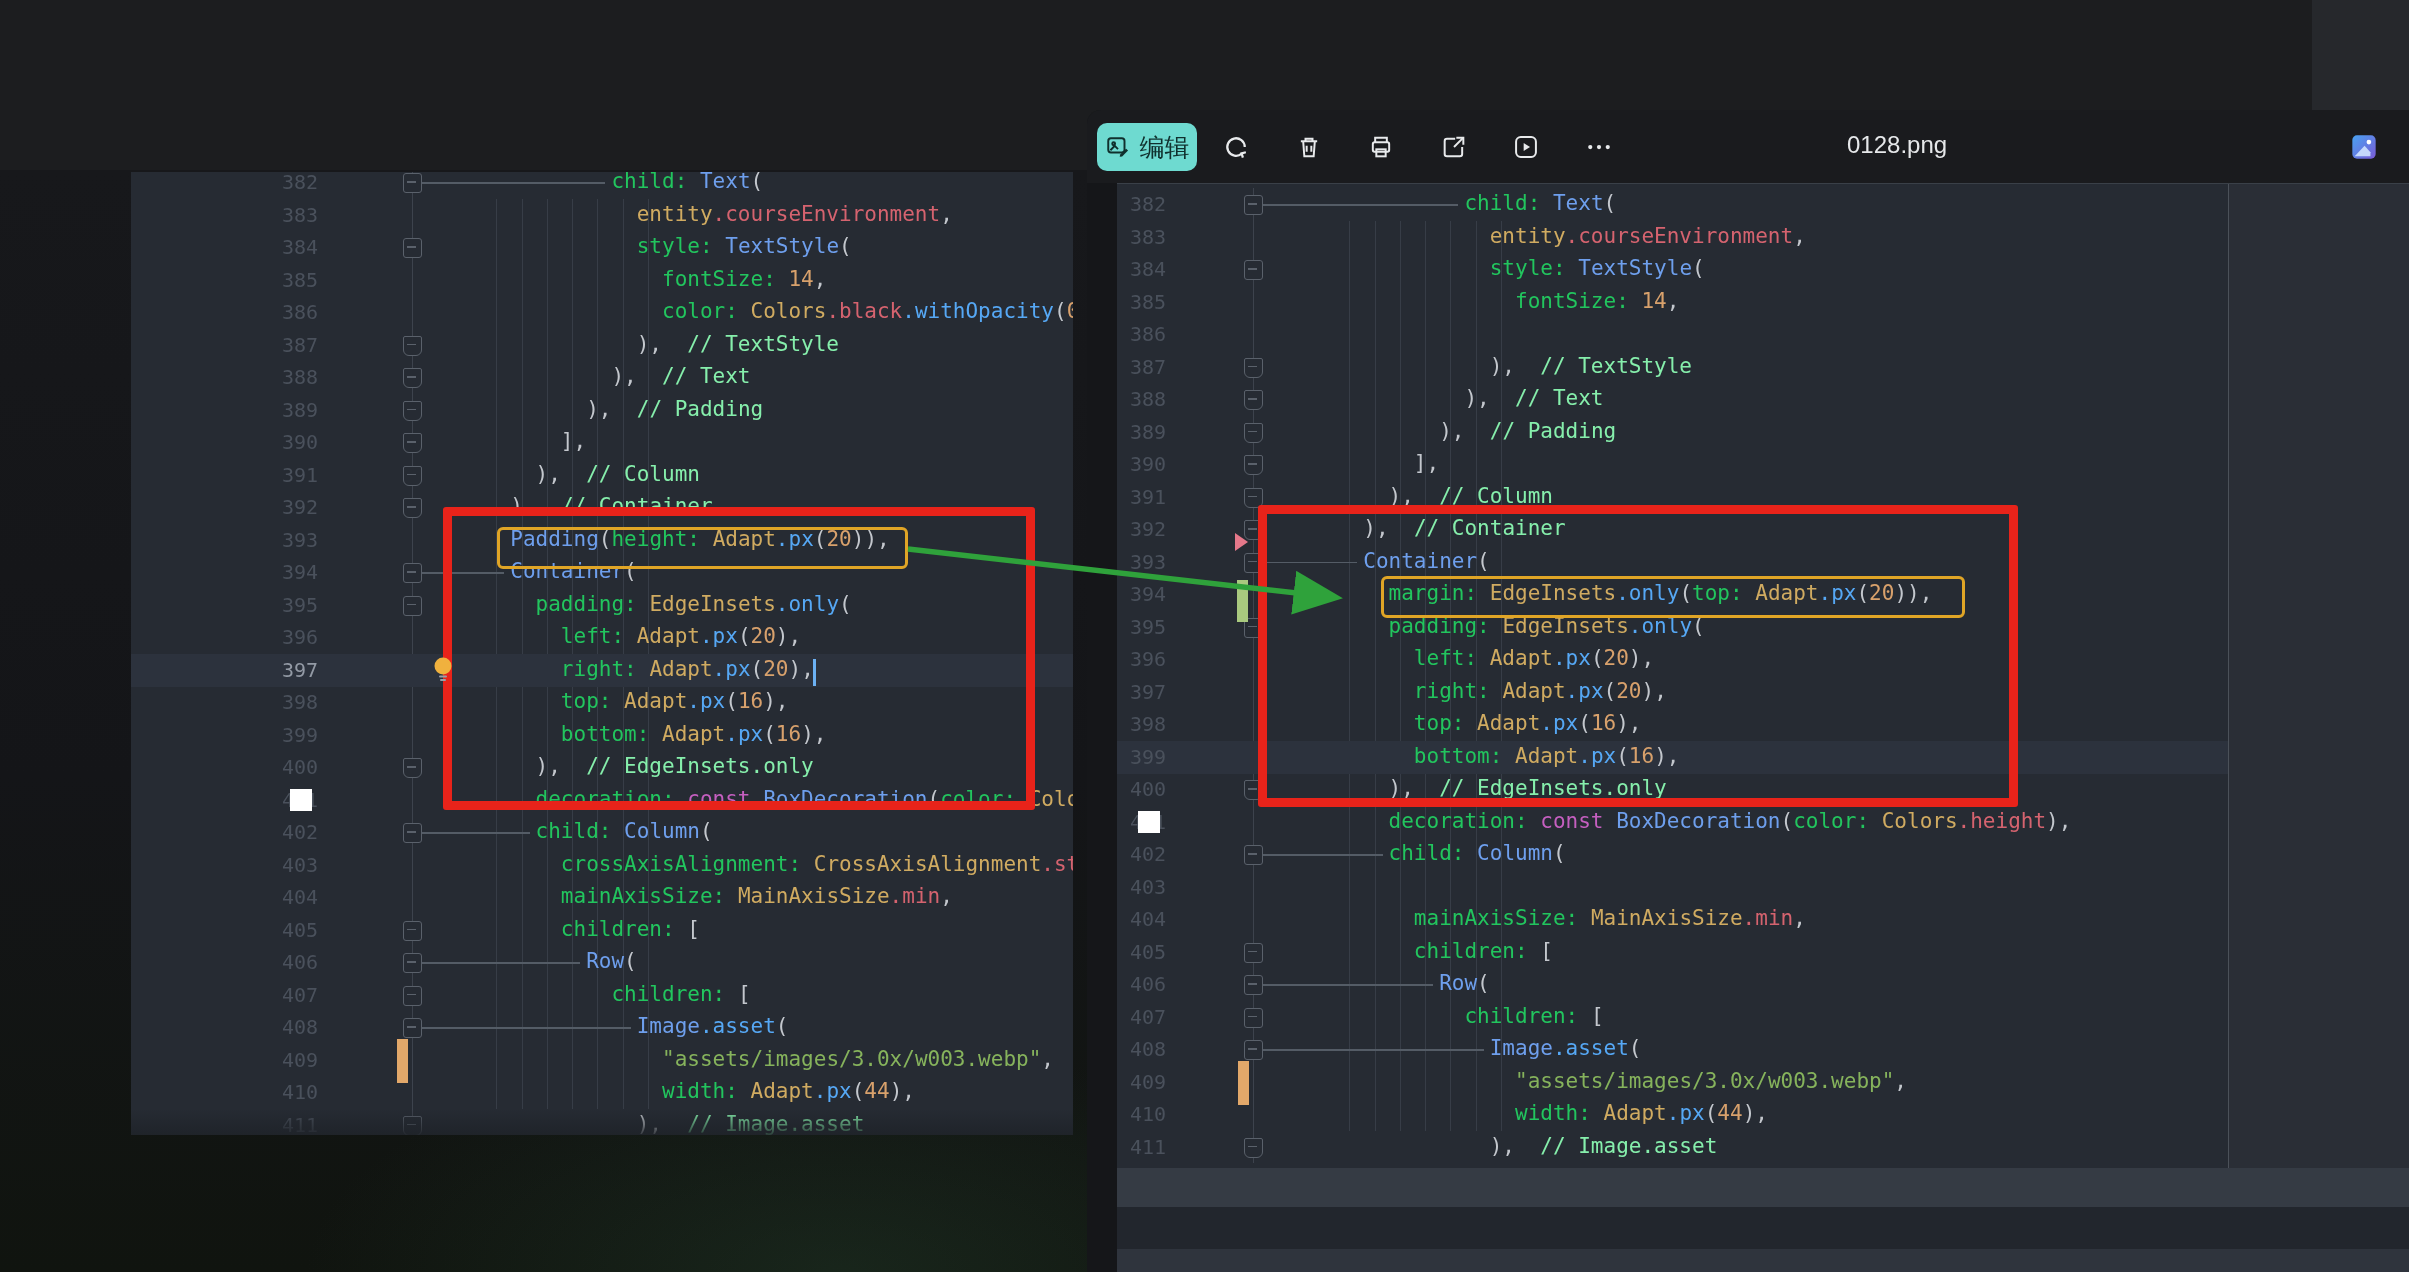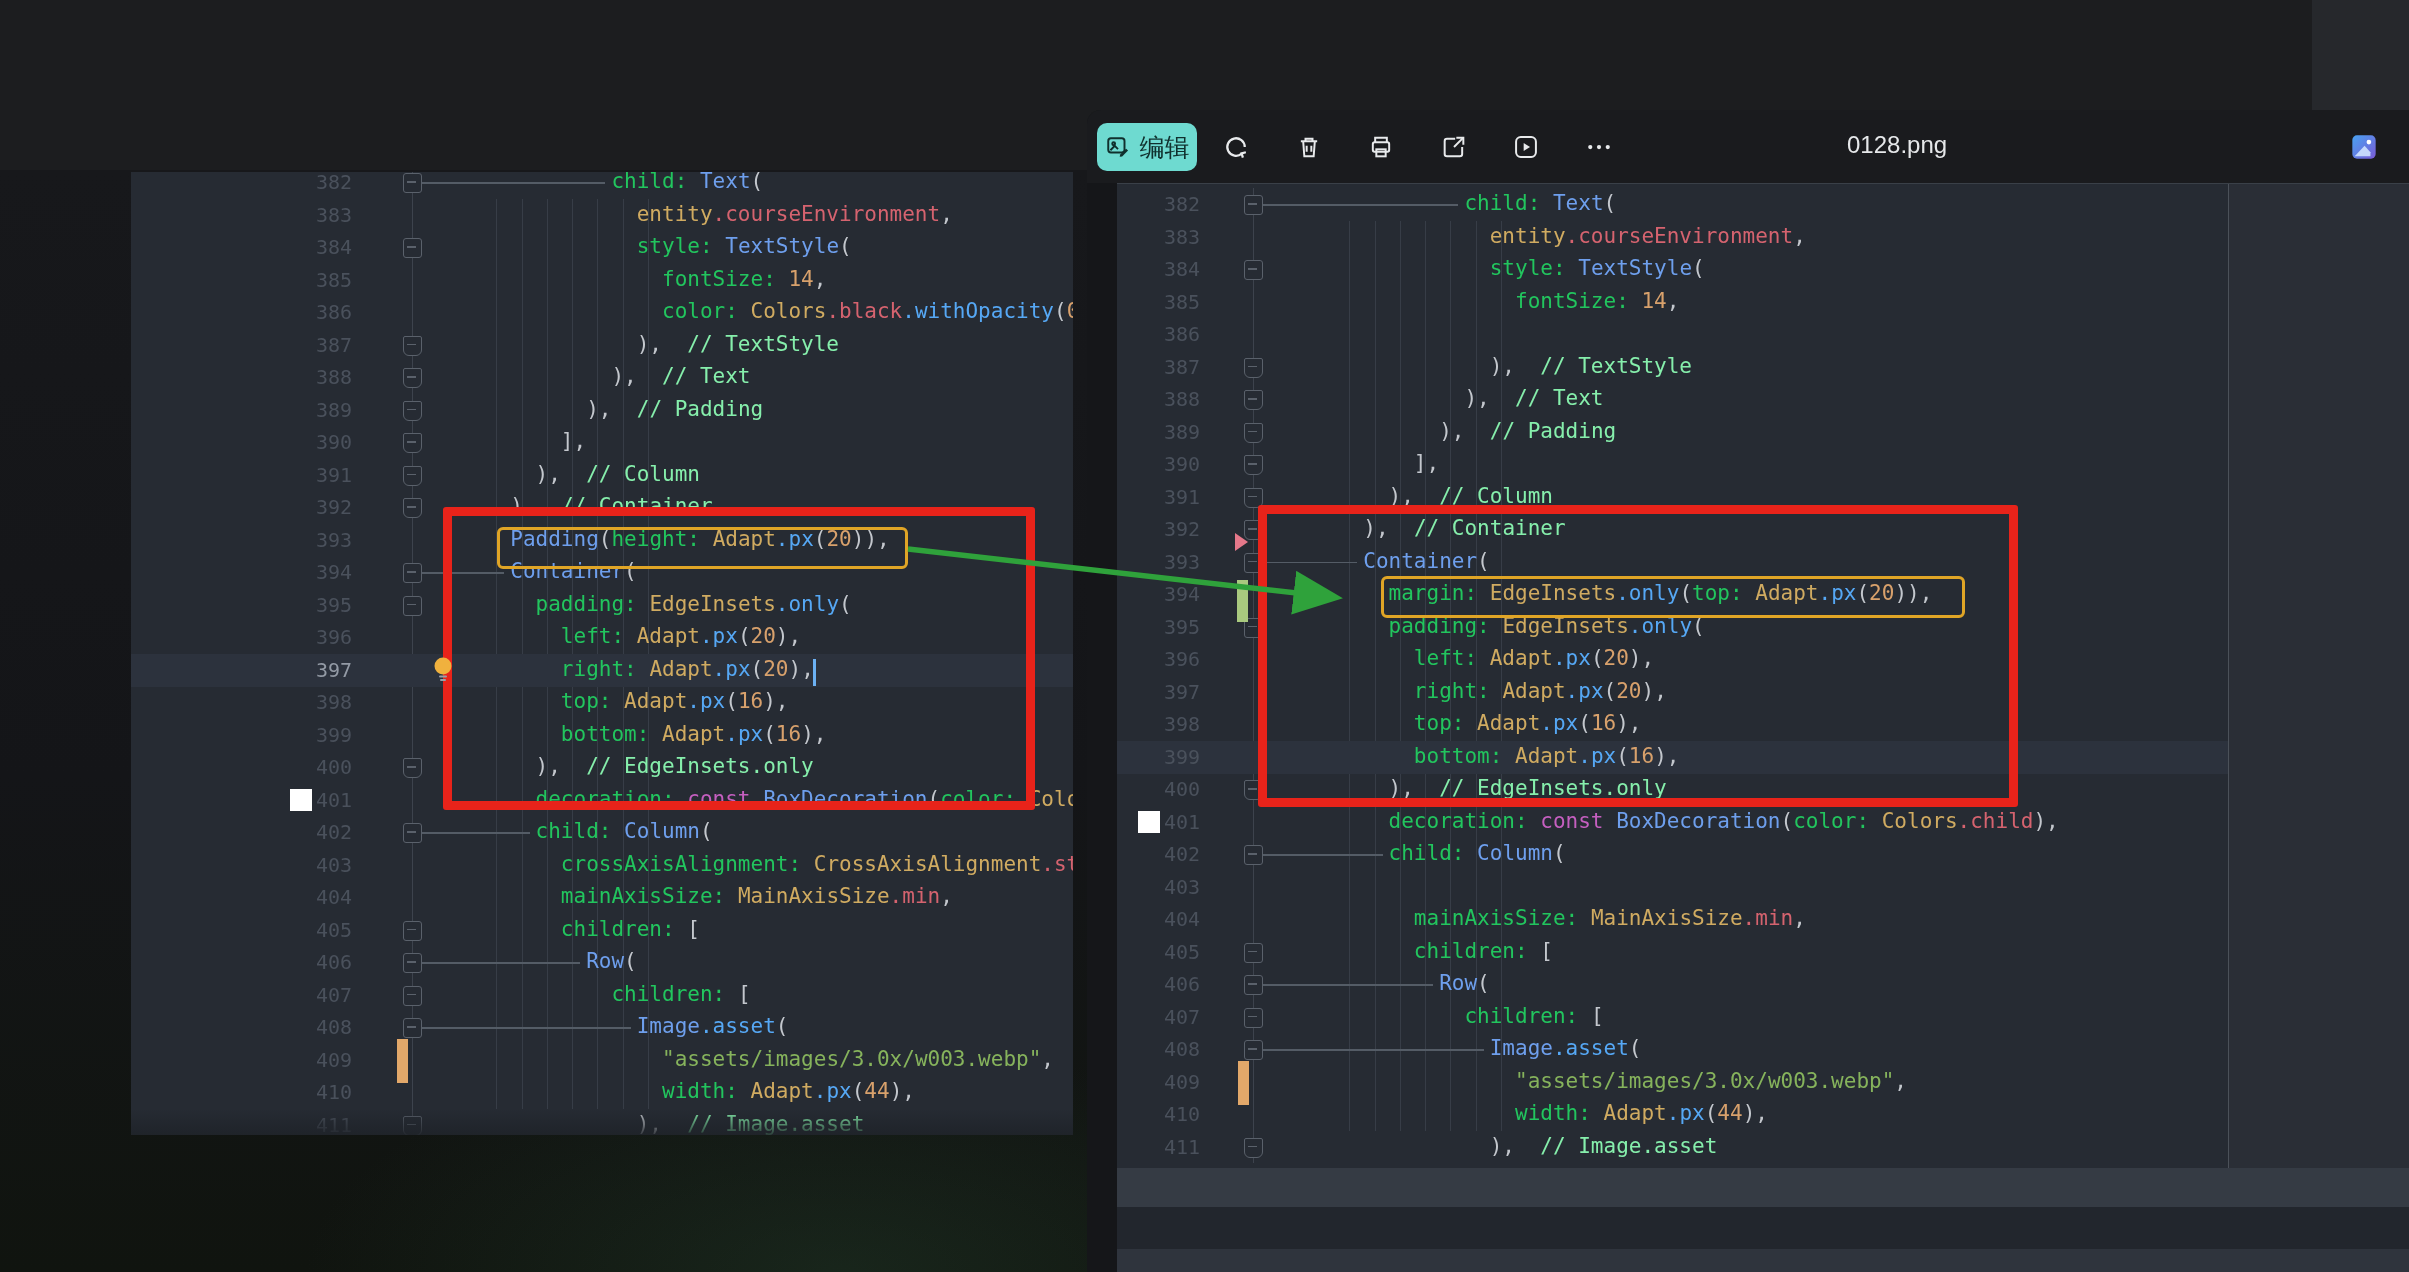--- a/index.html
+++ b/index.html
@@ -27,21 +27,21 @@
   #code-image{background:#262b33;overflow:hidden;border-top:1px solid #3a4048;}
   #img-right-strip{background:#2a2e36;border-left:1px solid #4b5159;}
   .band{left:30px;width:2409px;}
   #band1{background:#353b44;}
   #band2{background:#22262d;display:flex;align-items:center;justify-content:flex-end;}
   #band3{background:#2f343d;}
   
   .panel{position:absolute;}
   .row{position:absolute;height:33px;width:100%;}
   .row.current{background:#2c323d;}
-  .lnum{position:absolute;top:4px;font-size:20px;color:#4a515c;text-align:right;width:70px;}
+  .lnum{position:absolute;top:4px;font-size:20px;color:#4a515c;text-align:left;width:70px;}
   .lnum.bright{color:#939aa5;}
   .code{position:absolute;top:3px;font-size:21px;white-space:pre;}
   .tok-pl{color:#c3c7cd}.tok-cls{color:#6e9fed}.tok-meth{color:#56a8f5}
   .tok-arg{color:#22c55e}.tok-num{color:#d8a16c}.tok-tan{color:#d0ab61}
   .tok-field{color:#d5636f}.tok-kw{color:#c55fc0}.tok-com{color:#86efac}.tok-str{color:#86b35c}
   .guide{position:absolute;width:1px;background:#373d47;}
   .foldline{position:absolute;width:1px;background:#3d434d;}
   .fold{position:absolute;width:17px;height:18px;border:1px solid #5a616b;border-radius:3px;background:#262b33;}
   .fold:after{content:"";position:absolute;left:3px;top:7px;width:9px;height:1.5px;background:#5a616b;}
   .fold.close{border-radius:2px 2px 6px 6px;}
@@ -383,21 +383,21 @@
             <div class="lnum" style="left: 13px;">399</div>
             <div class="code" style="left: 221px;"><span class="tok-pl">      </span><span class="tok-arg">bottom: </span><span class="tok-tan">Adapt</span><span class="tok-meth">.px</span><span class="tok-pl">(</span><span class="tok-num">16</span><span class="tok-pl">),</span></div>
           </div>
           <div class="row" style="top: 585px;">
             <div class="lnum" style="left: 13px;">400</div>
             <div class="fold close" style="left: 127px; top: 7px;"></div>
             <div class="code" style="left: 221px;"><span class="tok-pl">    </span><span class="tok-pl">),  </span><span class="tok-com">// EdgeInsets.only</span></div>
           </div>
           <div class="row" style="top: 617.5px;">
             <div class="lnum" style="left: 13px;">401</div>
-            <div class="code" style="left: 221px;"><span class="tok-pl">    </span><span class="tok-arg">decoration: </span><span class="tok-kw">const </span><span class="tok-cls">BoxDecoration</span><span class="tok-pl">(</span><span class="tok-arg">color: </span><span class="tok-tan">Colors</span><span class="tok-field">.child</span><span class="tok-pl">),</span></div>
+            <div class="code" style="left: 221px;"><span class="tok-pl">    </span><span class="tok-arg">decoration: </span><span class="tok-kw">const </span><span class="tok-cls">BoxDecoration</span><span class="tok-pl">(</span><span class="tok-arg">color: </span><span class="tok-tan">Colors</span><span class="tok-field">.height</span><span class="tok-pl">),</span></div>
           </div>
           <div class="row" style="top: 650px;">
             <div class="lnum" style="left: 13px;">402</div>
             <div class="fold" style="left: 127px; top: 7px;"></div>
             <div class="connector" style="left: 146px; top: 16px; width: 119.52px;"></div>
             <div class="code" style="left: 221px;"><span class="tok-pl">    </span><span class="tok-arg">child: </span><span class="tok-cls">Column</span><span class="tok-pl">(</span></div>
           </div>
           <div class="row" style="top: 682.5px;">
             <div class="lnum" style="left: 13px;">403</div>
           </div>

